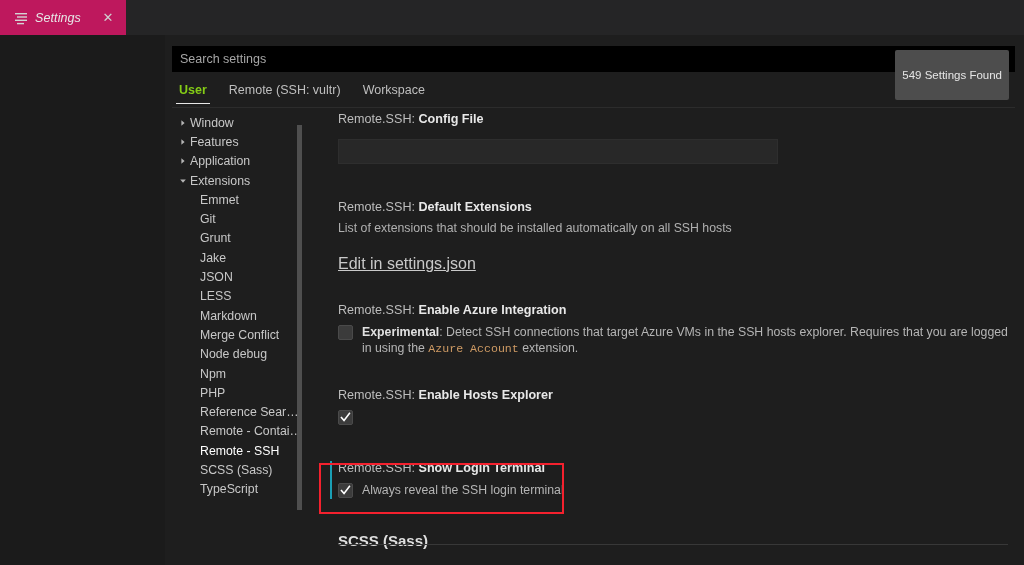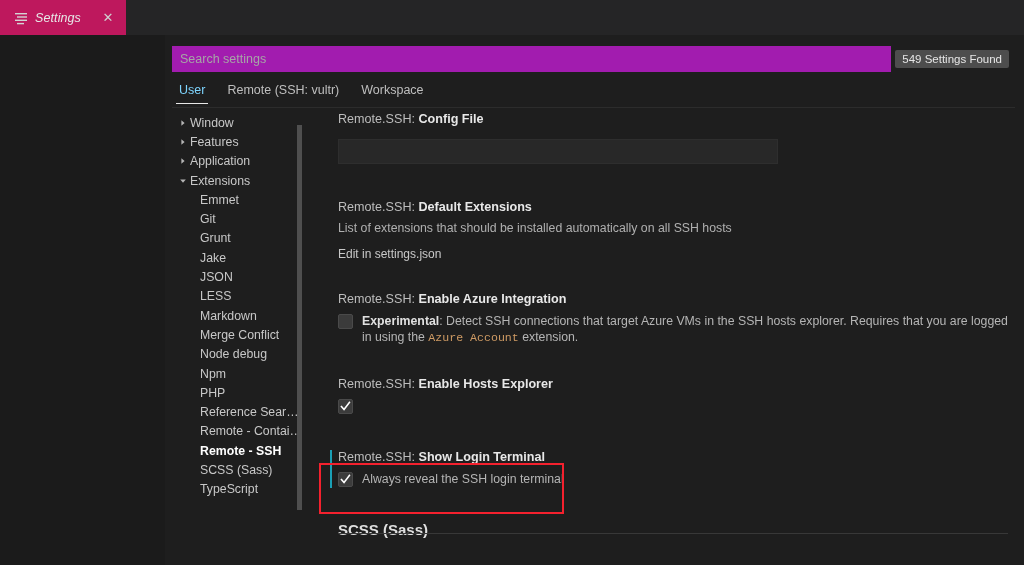--- a/index.html
+++ b/index.html
@@ -88,37 +88,37 @@
 
   
   .search-row {
     position: absolute;
     left: 7px; top: 11px;
     width: 843px; height: 26px;
   }
   .search-input {
     position: absolute;
     left: 0; top: 0;
-    width: 719px; height: 26px;
+    width: 843px; height: 26px;
     box-sizing: border-box;
-    background: #a21caf;
+    background: #000000;
     border: none;
     outline: none;
     color: #cccccc;
     font-family: "Liberation Sans", sans-serif;
     font-size: 12.5px;
     padding: 0 130px 0 8px;
   }
   .search-input::placeholder { color: #a6a6a6; opacity: 1; }
   .count-badge {
     position: absolute;
     right: 6px; top: 4px;
     height: 18px;
     line-height: 18px;
-    padding: 0 7px;
+    padding: 16px 7px;
     background: #4d4d4d;
     color: #e6e6e6;
     font-size: 11.5px;
     border-radius: 2px;
     white-space: nowrap;
     cursor: default;
   }
 
   
   .scope-tabs {
@@ -132,22 +132,22 @@
   .scope-tab {
     position: relative;
     font-size: 12.5px;
     color: #bfbfbf;
     padding: 0 11px 7px 11px;
     cursor: pointer;
     white-space: nowrap;
   }
   .scope-tab:first-child { padding-left: 7px; }
   .scope-tab.active {
-    color: #7dd3fc;
-    font-weight: normal;
+    color: #84cc16;
+    font-weight: bold;
   }
   .scope-tab.active::after {
     content: "";
     position: absolute;
     left: 7px; right: 11px; bottom: 0;
     height: 1.5px;
     background: #e7e7e7;
   }
   .scope-tab:first-child.active::after { left: 4px; right: 8px; }
   .tabs-underline {
@@ -176,21 +176,21 @@
     align-items: center;
     height: 19.3px;
     font-size: 12.3px;
     color: #c8c8c8;
     cursor: pointer;
     white-space: nowrap;
     padding-left: 4px;
   }
   .toc-item.group { padding-left: 4px; }
   .toc-item.child { padding-left: 28px; }
-  .toc-item.selected { color: #ffffff; font-weight: bold; text-align: right; }
+  .toc-item.selected { color: #ffffff; font-weight: normal; text-align: right; }
   .twisty {
     width: 14px;
     flex: 0 0 14px;
     display: flex;
     align-items: center;
     justify-content: center;
     color: #bfbfbf;
   }
   .twisty svg { display: block; }
   .toc-label { overflow: hidden; text-overflow: ellipsis; }
@@ -255,23 +255,24 @@
     background: #282828;
     border: 1px solid #2e2e2e;
     outline: none;
     color: #cccccc;
     font-family: "Liberation Sans", sans-serif;
     font-size: 12.3px;
     padding: 0 6px;
   }
   .json-link {
     display: inline-block;
-    margin-top: 10px;
-    font-size: 12px;
+    margin-top: 18px;
+    font-size: 16px;
     color: #c9c9c9;
+    text-decoration: underline;
     cursor: pointer;
   }
   .cb-row {
     display: flex;
     align-items: flex-start;
     gap: 9px;
     margin-top: 5px;
   }
   .checkbox {
     flex: 0 0 auto;

